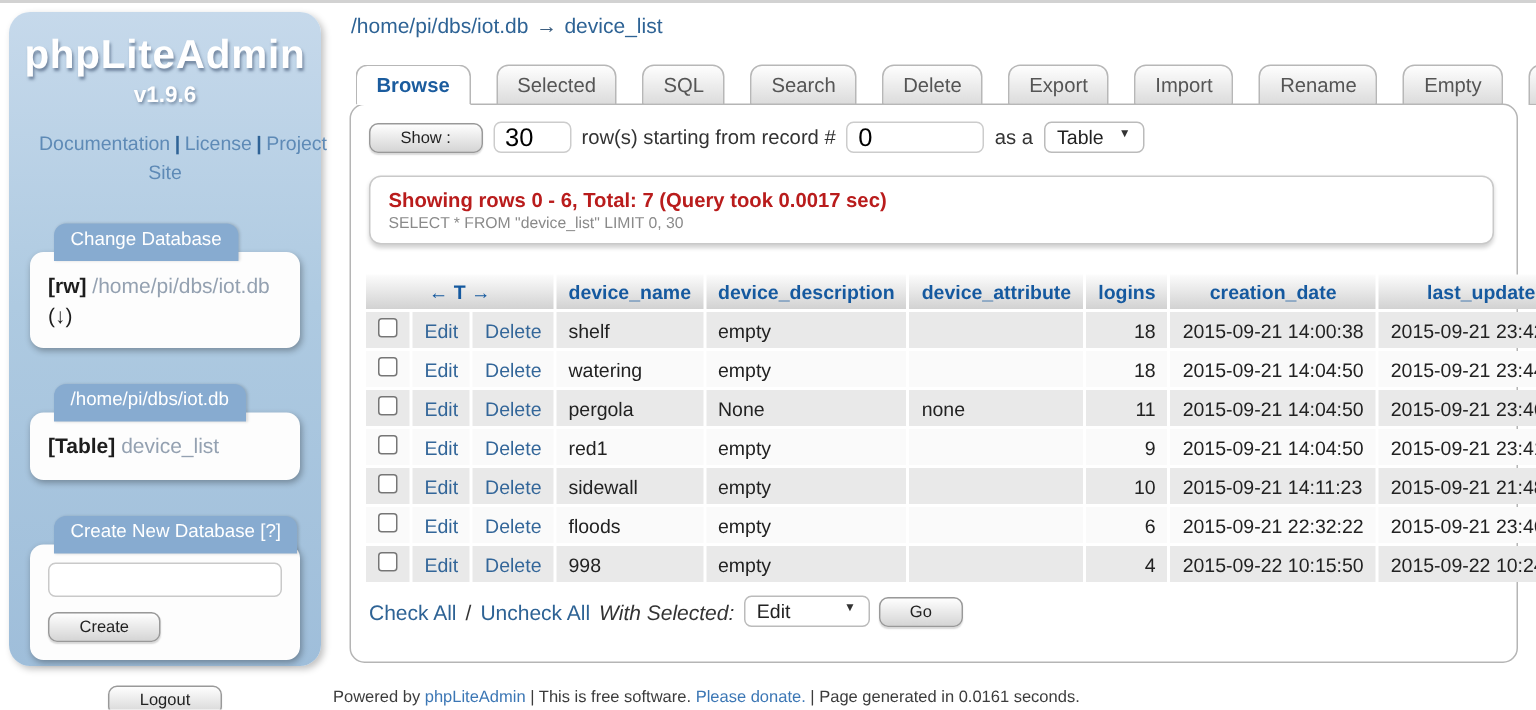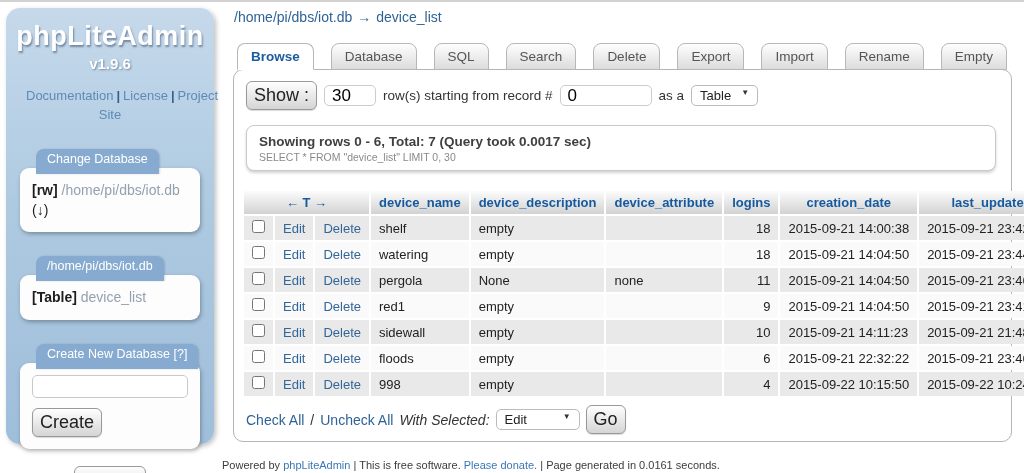--- a/index.html
+++ b/index.html
@@ -50,21 +50,21 @@
   .bold { font-weight:bold; }
   .db-input {
     width:100%; height:23px; border:1px solid #c9c9c9; border-radius:5px;
     padding:2px 7px; font-size:13px; font-family:"Liberation Sans",sans-serif;
     background:#fff;
   }
   .btn {
     display:inline-block;
     background:linear-gradient(#fefefe,#d5d5d5);
     border:1px solid #999; border-radius:6px;
-    padding:3px 7px; font-size:18px; color:#222;
+    padding:3px 20px; font-size:11px; color:#222;
     box-shadow:0 1px 1px rgba(0,0,0,0.15);
     cursor:pointer; font-family:"Liberation Sans",sans-serif;
   }
   .create-btn { margin-top:10px; }
   .logout-wrap { margin-top:17px; }
 
   
   .breadcrumb { position:absolute; left:234px; top:7px; font-size:14px; color:#444; }
   .breadcrumb a { color:#2e6395; }
   .breadcrumb .arrow { padding:0 5px; color:#3c5e80; }
@@ -102,21 +102,21 @@
   }
   .caret { font-size:8px; color:#333; }
 
   .query-box {
     margin-top:15px; margin-right:3px;
     border:1px solid #c9c9c9; border-radius:8px;
     padding:8px 12px 7px;
     box-shadow:0 2px 3px rgba(0,0,0,0.18);
     background:#fff;
   }
-  .q-title { font-size:13.5px; font-weight:bold; color:#404040; }
+  .q-title { font-size:13.5px; font-weight:bold; color:#b91c1c; }
   .q-sql { margin-top:2px; font-size:10.5px; color:#8a8a8a; }
 
   
   table.grid { margin-top:18px; border-collapse:separate; border-spacing:2px; margin-left:-4px; }
   .grid th {
     background:linear-gradient(#fcfcfc,#d2d2d2);
     color:#15599f; font-size:13px; font-weight:bold;
     padding:4px 8px; text-align:center; white-space:nowrap; cursor:pointer;
   }
   .grid th.c { text-align:center; }
@@ -180,21 +180,21 @@
     <button class="btn">Logout</button>
   </div>
 </div>
 
 <div class="breadcrumb">
   <a>/home/pi/dbs/iot.db</a><span class="arrow">→</span><a>device_list</a>
 </div>
 
 <div class="tabs">
   <div class="tab active">Browse</div>
-  <div class="tab">Database</div>
+  <div class="tab">Selected</div>
   <div class="tab">SQL</div>
   <div class="tab">Search</div>
   <div class="tab">Delete</div>
   <div class="tab">Export</div>
   <div class="tab">Import</div>
   <div class="tab">Rename</div>
   <div class="tab">Empty</div>
   <div class="tab">Drop</div>
 </div>
 

